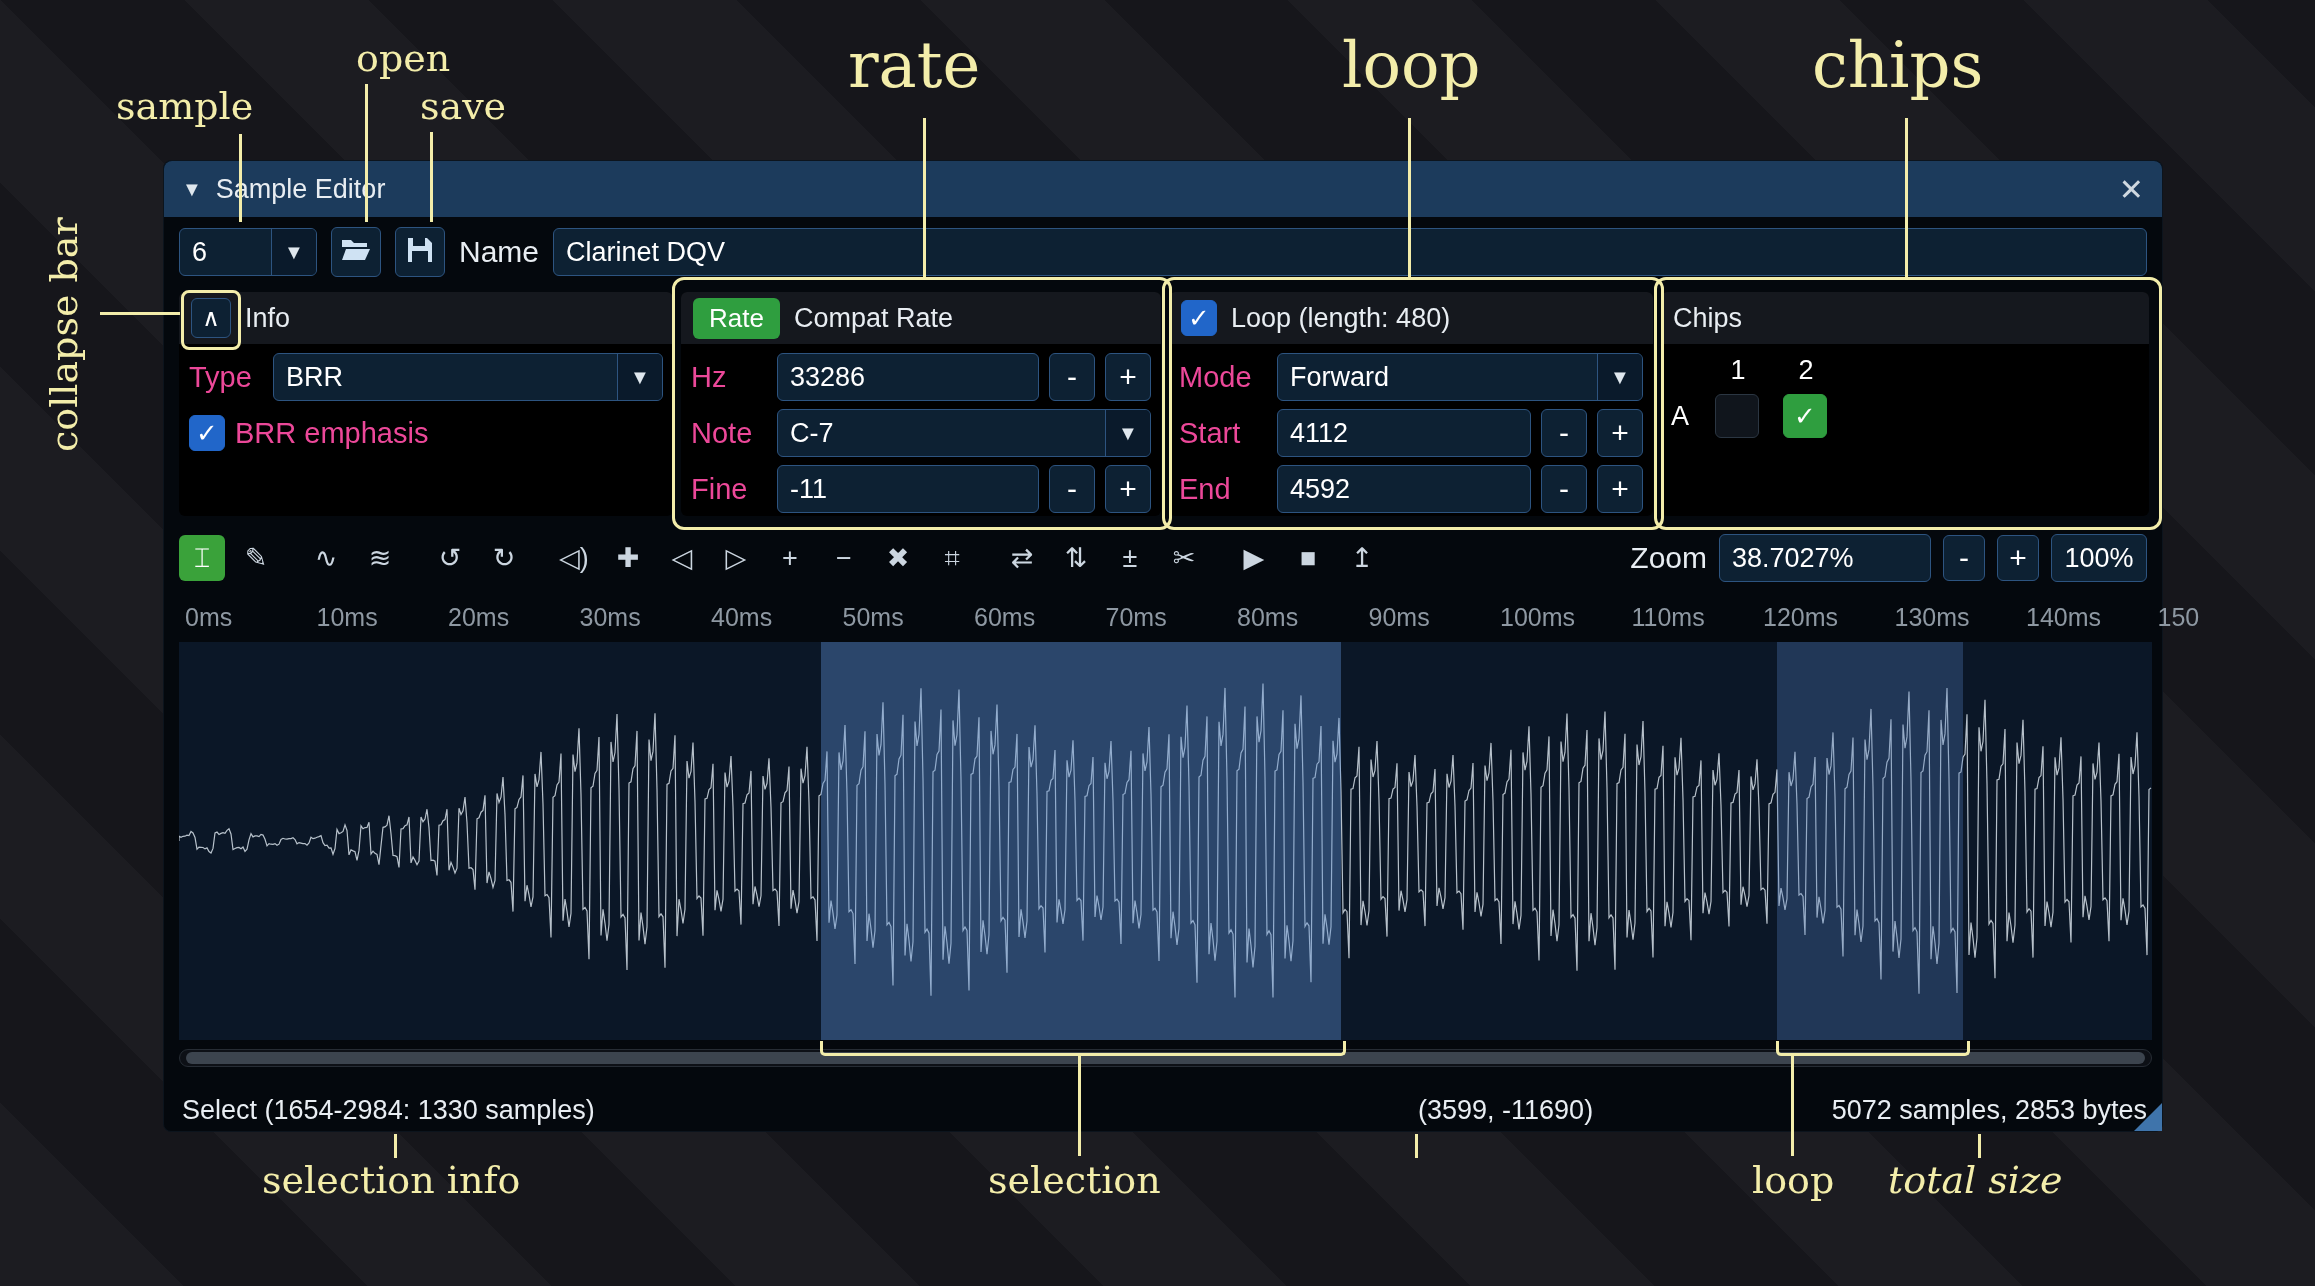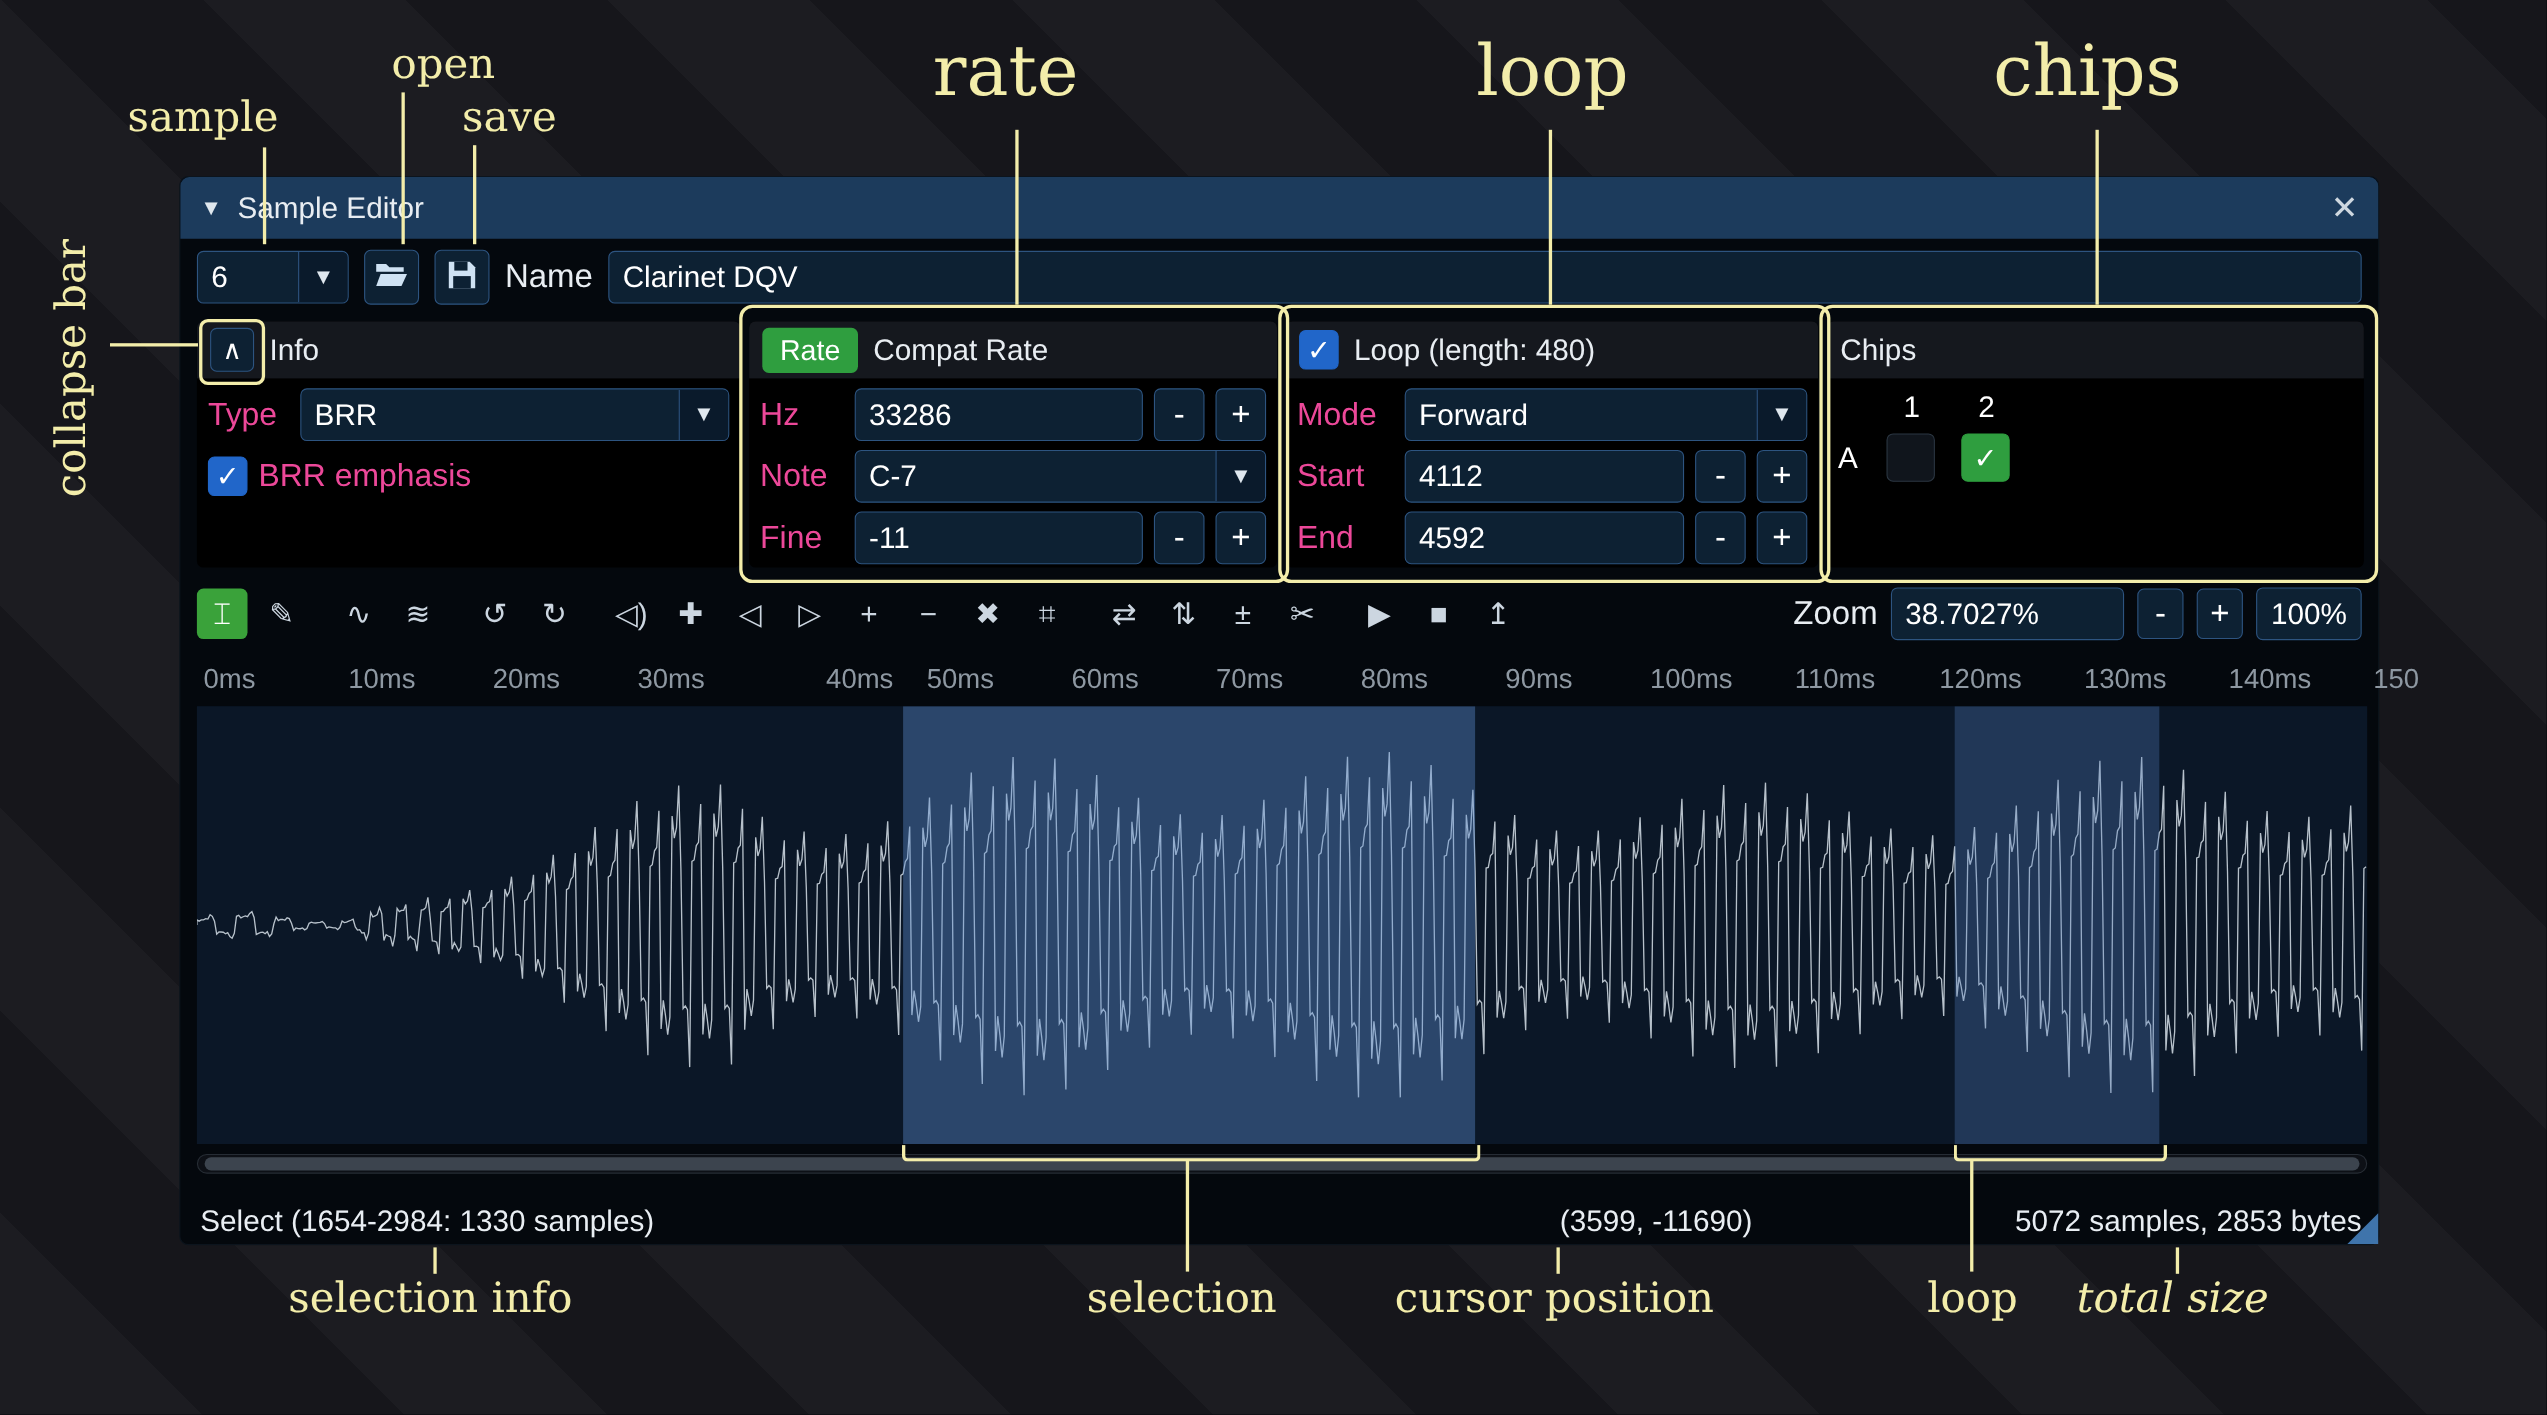--- a/index.html
+++ b/index.html
@@ -141,21 +141,20 @@
   <div class="aline vline" style="left:1078px;top:1054px;height:102px;"></div>
   <div class="bracket" style="left:1776px;top:1041px;width:188px;"></div>
   <div class="aline vline" style="left:1791px;top:1054px;height:102px;"></div>
 
   <div class="aline vline" style="left:394px;top:1134px;height:24px;"></div>
   <div class="aline vline" style="left:1415px;top:1134px;height:24px;"></div>
   <div class="aline vline" style="left:1978px;top:1134px;height:24px;"></div>
 
   <div class="anno anno-small" style="left:262px;top:1158px;">selection info</div>
   <div class="anno anno-small" style="left:988px;top:1158px;">selection</div>
-  <div class="anno anno-small" style="left:1268px;top:1158px;">cursor position</div>
   <div class="anno anno-small" style="left:1752px;top:1158px;">loop</div>
   <div class="anno anno-small" style="left:1888px;top:1158px;font-style:italic;">total size</div>
 
   <div class="window">
 
     <div class="titlebar">
       <span class="tri">▼</span>
       <span>Sample Editor</span>
       <span class="close">✕</span>
     </div>
@@ -329,21 +328,21 @@
         <div class="step zoom-step">+</div>
         <div class="field zoom-reset">100%</div>
       </div>
     </div>
 
     <div class="timeline">
         <span class="tick-label" style="left: 6px; text-align: right;">0ms</span>
         <span class="tick-label" style="left: 137.5px;">10ms</span>
         <span class="tick-label" style="left: 269px;">20ms</span>
         <span class="tick-label" style="left: 400.5px;">30ms</span>
-        <span class="tick-label" style="left: 532px; margin-left: 40px;">40ms</span>
+        <span class="tick-label" style="left: 532px;">40ms</span>
         <span class="tick-label" style="left: 663.5px;">50ms</span>
         <span class="tick-label" style="left: 795px;">60ms</span>
         <span class="tick-label" style="left: 926.5px;">70ms</span>
         <span class="tick-label" style="left: 1058px;">80ms</span>
         <span class="tick-label" style="left: 1189.5px;">90ms</span>
         <span class="tick-label" style="left: 1321px;">100ms</span>
         <span class="tick-label" style="left: 1452.5px;">110ms</span>
         <span class="tick-label" style="left: 1584px;">120ms</span>
         <span class="tick-label" style="left: 1715.5px;">130ms</span>
         <span class="tick-label" style="left: 1847px;">140ms</span>

